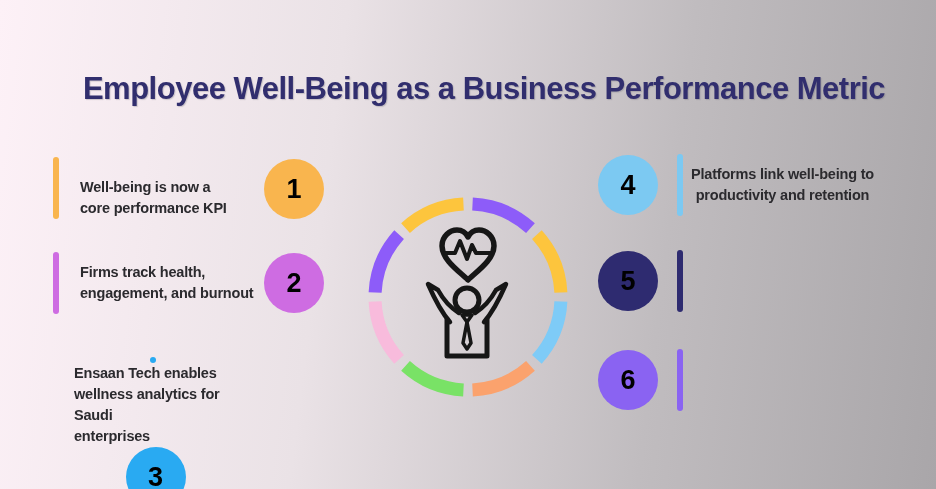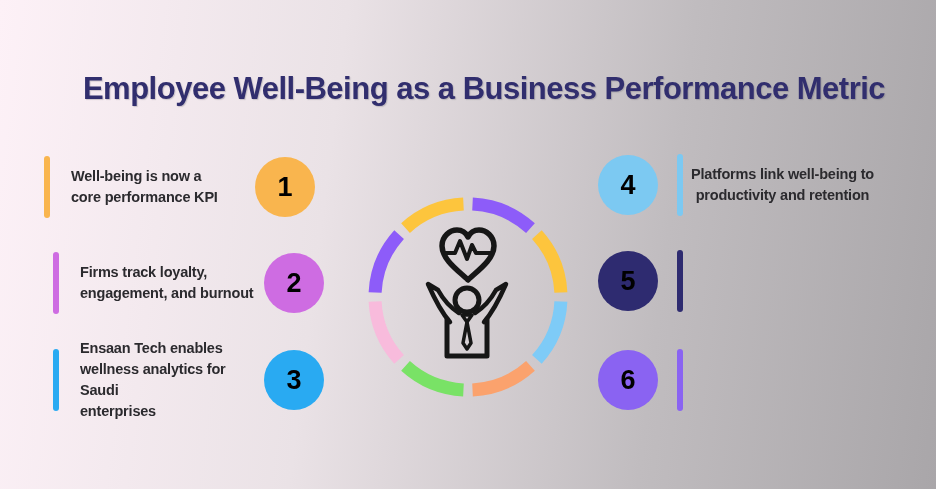--- a/index.html
+++ b/index.html
@@ -47,23 +47,23 @@
     display: flex;
     align-items: center;
     justify-content: center;
     font-size: 27px;
     font-weight: 600;
   }
   .item.left  .badge { margin-left: 6px; }
   .item.right .accent-bar { margin-left: 19px; }
 
   
-  #row-l1 { left: 44px; top: 155px; }
+  #row-l1 { left: 53px; top: 155px; align-items: flex-end; }
   #row-l2 { left: 53px; top: 251px; }
-  #row-l3 { left: 53px; top: 348px; }
+  #row-l3 { left: 53px; top: 357px; flex-direction: column; }
   #row-r4 { left: 598px; top: 153px; }
   #row-r5 { left: 598px; top: 249px; }
   #row-r6 { left: 598px; top: 348px; }
 
   .center-graphic {
     position: absolute;
     left: 366px; top: 195px;
     width: 204px; height: 204px;
   }
 </style>
@@ -76,21 +76,21 @@
 
   <div class="item left" id="row-l1">
     <span class="accent-bar" style="background-color: rgb(249, 181, 78);"></span>
     <div class="item-text" style="color: rgb(43, 42, 46);">Well-being is now a
 core performance KPI</div>
     <div class="badge" style="background-color: rgb(249, 181, 78);">1</div>
   </div>
 
   <div class="item left" id="row-l2">
     <span class="accent-bar" style="background-color: rgb(206, 108, 226);"></span>
-    <div class="item-text" style="color: rgb(43, 42, 46);">Firms track loyalty,
+    <div class="item-text" style="color: rgb(43, 42, 46);">Firms track health,
 engagement, and burnout</div>
     <div class="badge" style="background-color: rgb(206, 108, 226);">2</div>
   </div>
 
   <div class="item left" id="row-l3">
     <span class="accent-bar" style="background-color: rgb(41, 170, 242);"></span>
     <div class="item-text" style="color: rgb(43, 42, 46);">Ensaan Tech enables
 wellness analytics for Saudi
 enterprises</div>
     <div class="badge" style="background-color: rgb(41, 170, 242);">3</div>

